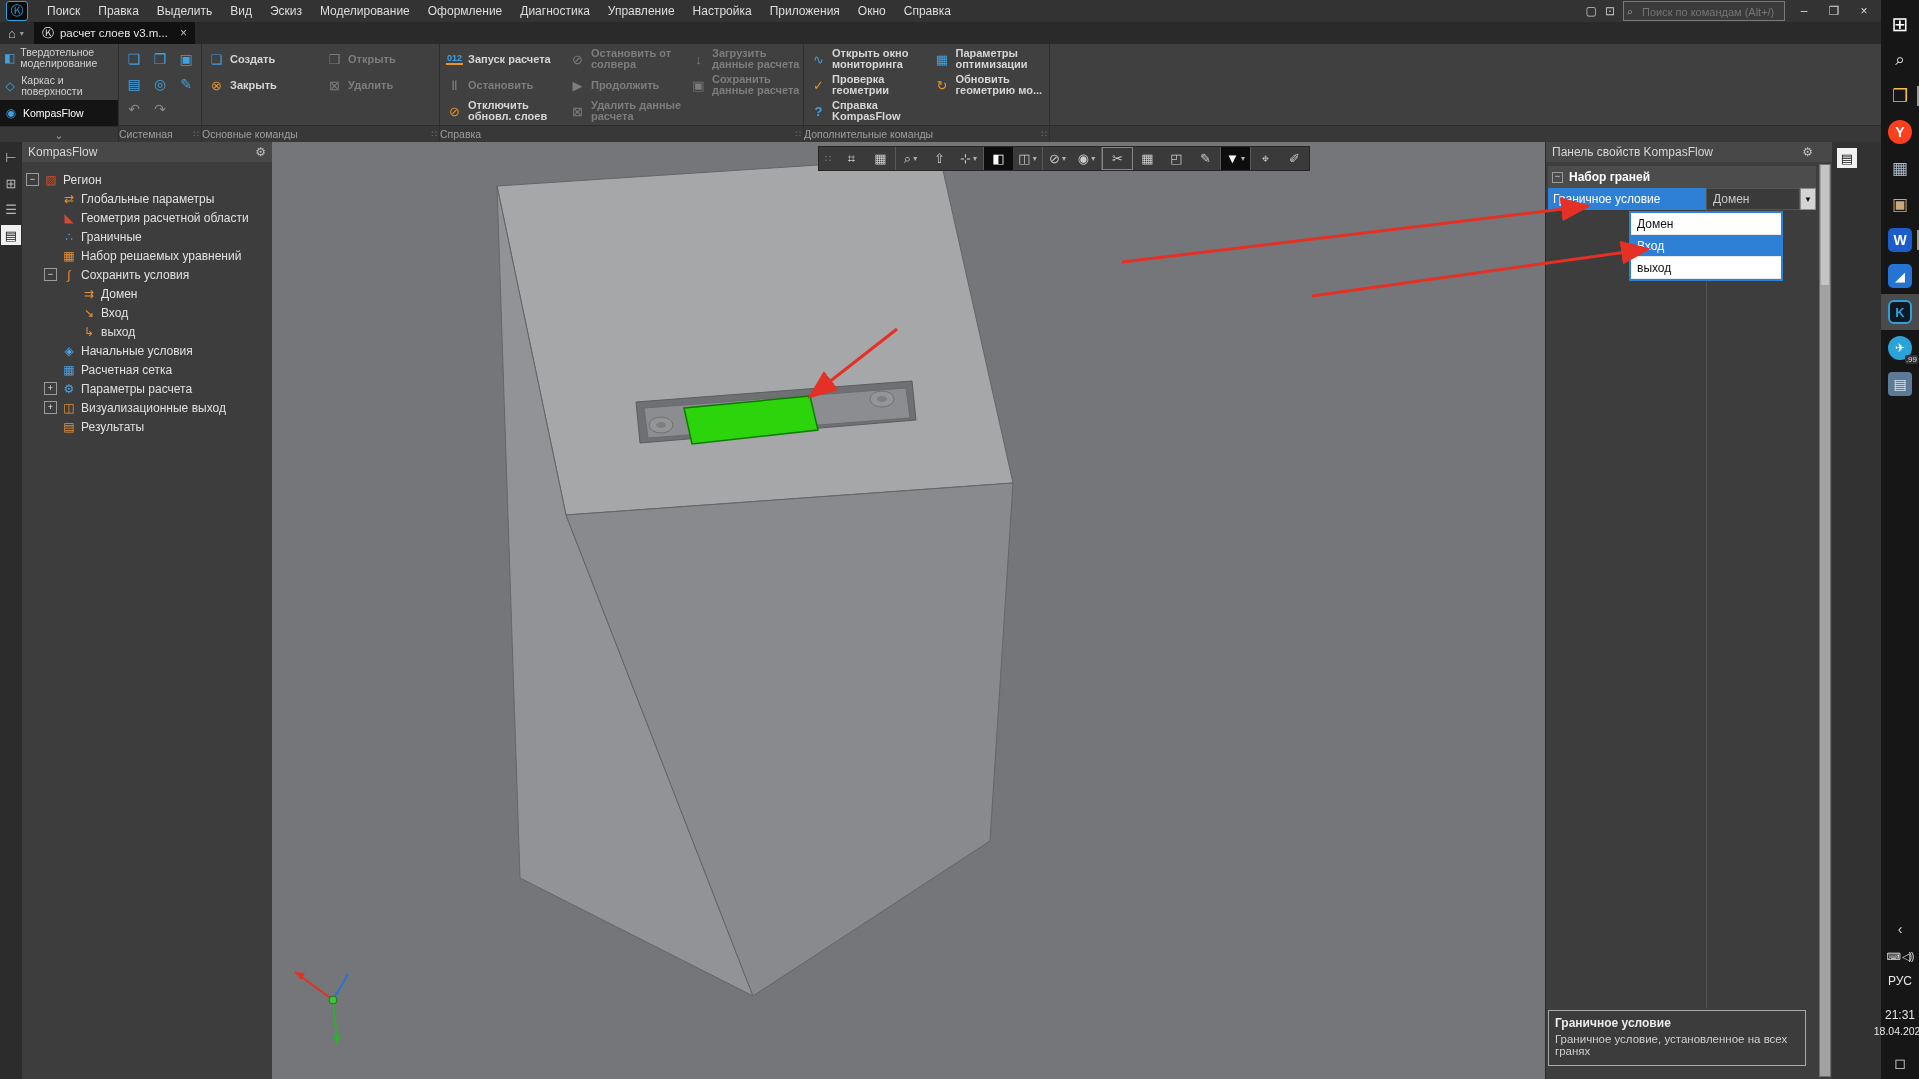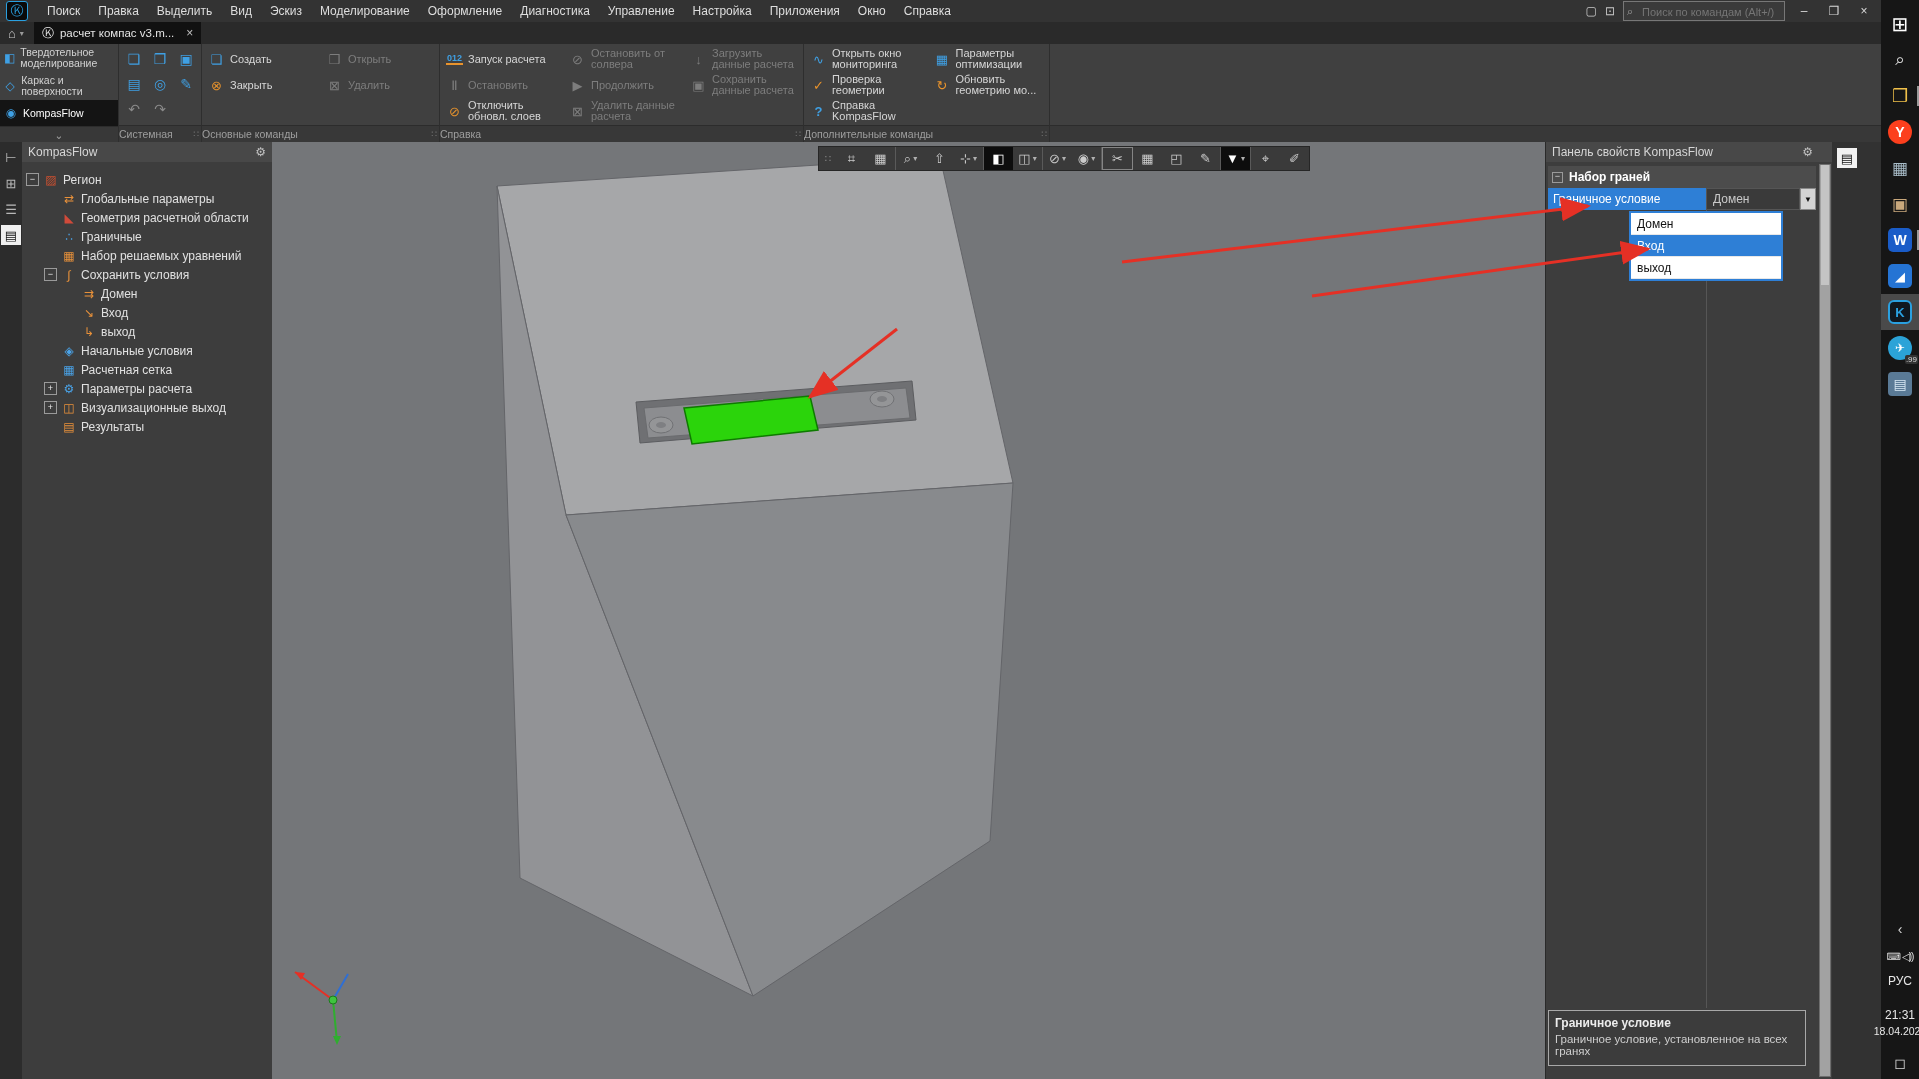--- a/index.html
+++ b/index.html
@@ -38,21 +38,21 @@
   .selitem .sic{width:14px;text-align:center;font-size:12px;}
   .selitem.active{background:#141414;color:#fff;min-height:22px;}
   #selector .glabel{justify-content:center;}
   
   #sysgrid{display:grid;grid-template-columns:repeat(3,26px);grid-auto-rows:25px;place-items:center;padding-left:2px;}
   .sysic{font-size:14px;}
   
   .rcol{display:flex;flex-direction:column;padding-left:6px;}
   .rbtn{display:flex;align-items:center;gap:5px;height:26px;font-size:11px;color:#d6d6d6;}
   .rbtn.disabled{color:#7d7d7d;}
-  .rbtn .rlb{white-space:pre-line;line-height:11px;}
+  .rbtn .rlb{white-space:pre-line;line-height:11px;font-weight:bold;}
   .ric{width:17px;min-width:17px;text-align:center;font-size:13px;}
   .ic-blue{color:#3fa0e4;} .ic-gray{color:#8a8a8a;} .ic-close{color:#e8932c;} .ic-check{color:#e8932c;}
   .ic-help{color:#3fa0e4;font-weight:bold;}
   .ic-012{color:#3fa0e4;font-size:9px;font-weight:bold;border-bottom:2px solid #e8932c;line-height:10px;}
   .rbtn.disabled .ric{color:#7d7d7d;border-color:#7d7d7d;}
   #rfiller{flex:1;display:flex;flex-direction:column;border-right:none;}
   #rfiller .glabel{background:#383838;}
 
   
   #workspace{position:absolute;left:0;top:142px;width:1881px;height:937px;}
@@ -175,21 +175,21 @@
         <span class="winctl">❐</span>
         <span class="winctl">×</span>
       </div>
     </div>
 
     <div id="tabbar">
       <span id="homebtn">⌂</span>
       <span id="homecaret">▾</span>
       <div id="doctab">
         <span class="tabicon">Ⓚ</span>
-        <span>расчет компас v3.m...</span>
+        <span>расчет слоев v3.m...</span>
         <span class="tabclose">×</span>
       </div>
     </div>
 
     <div id="ribbon">
       <div class="rgroup" id="selector" style="width:118px;">
         <div class="rcontent">
 
             <div class="selitem">
               <span class="sic ic-blue">◧</span>

